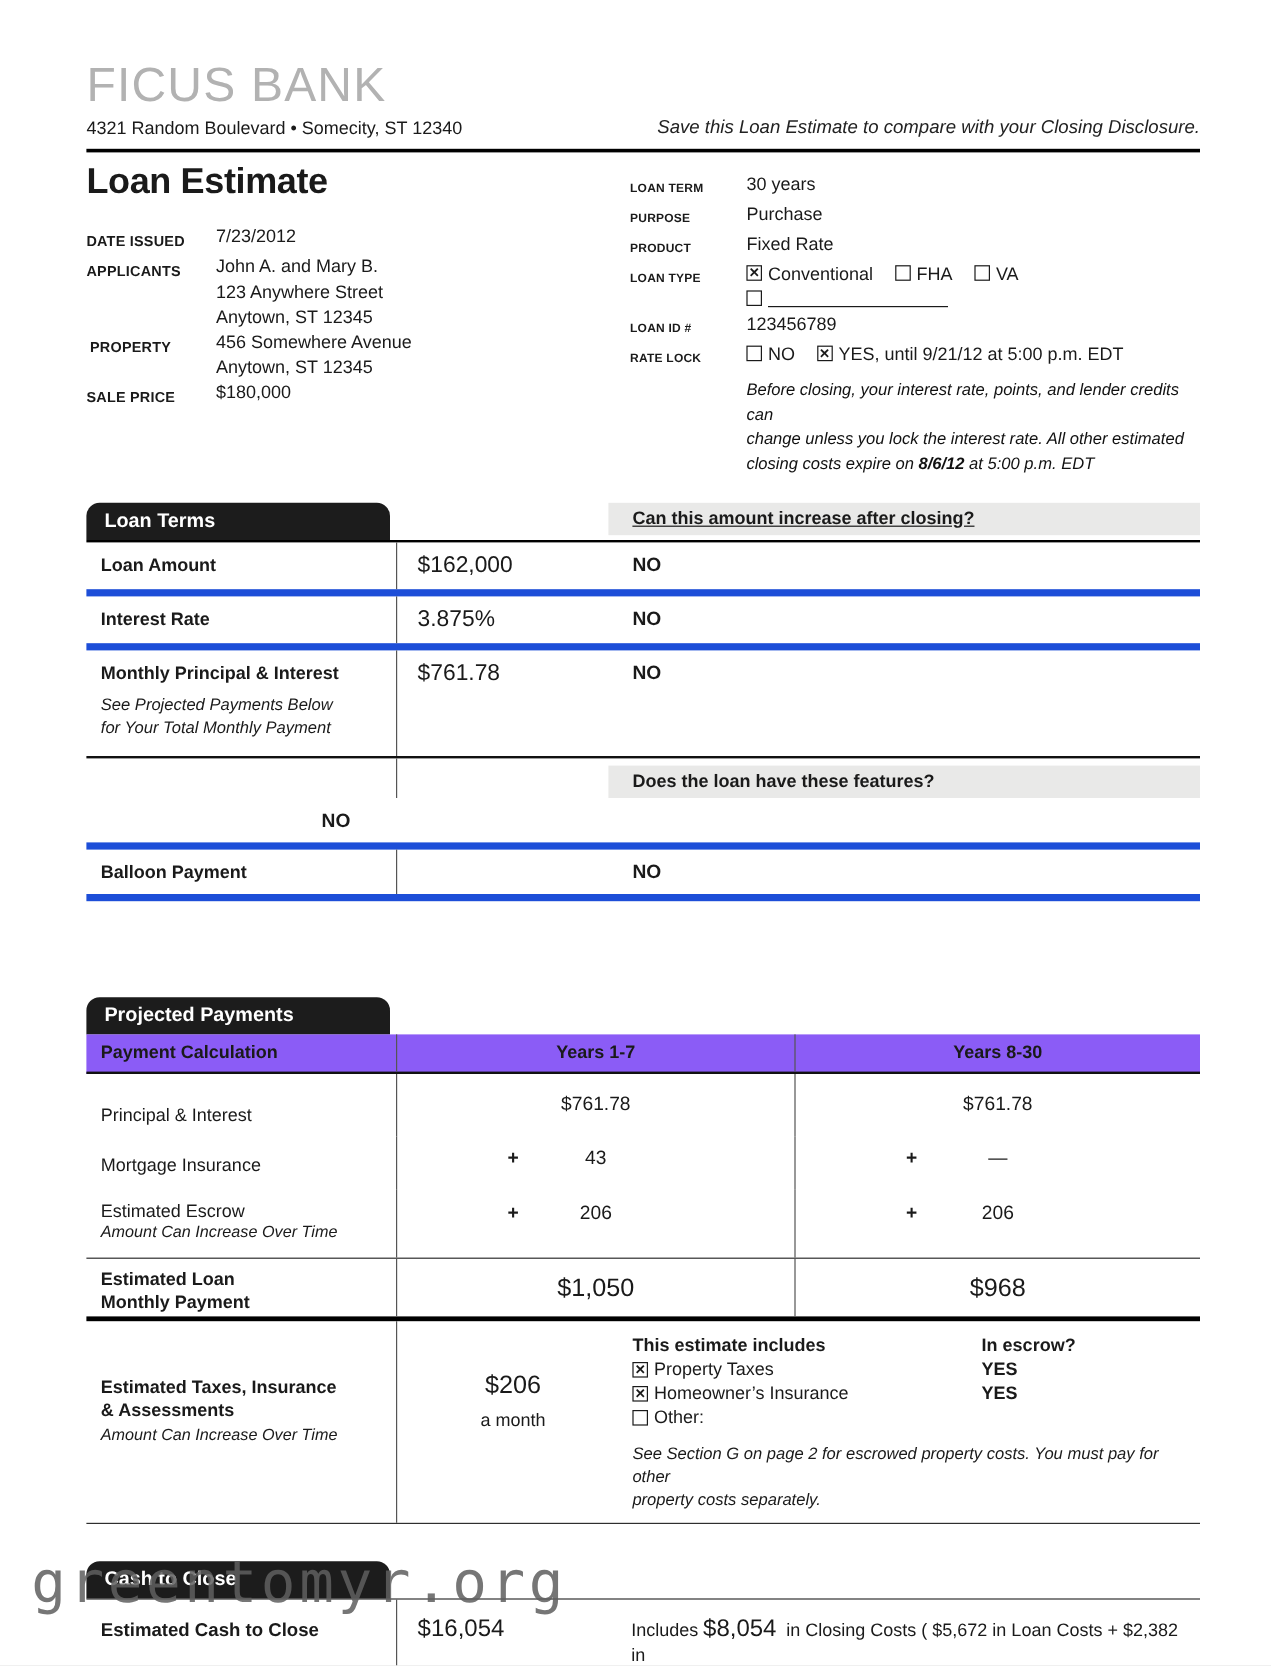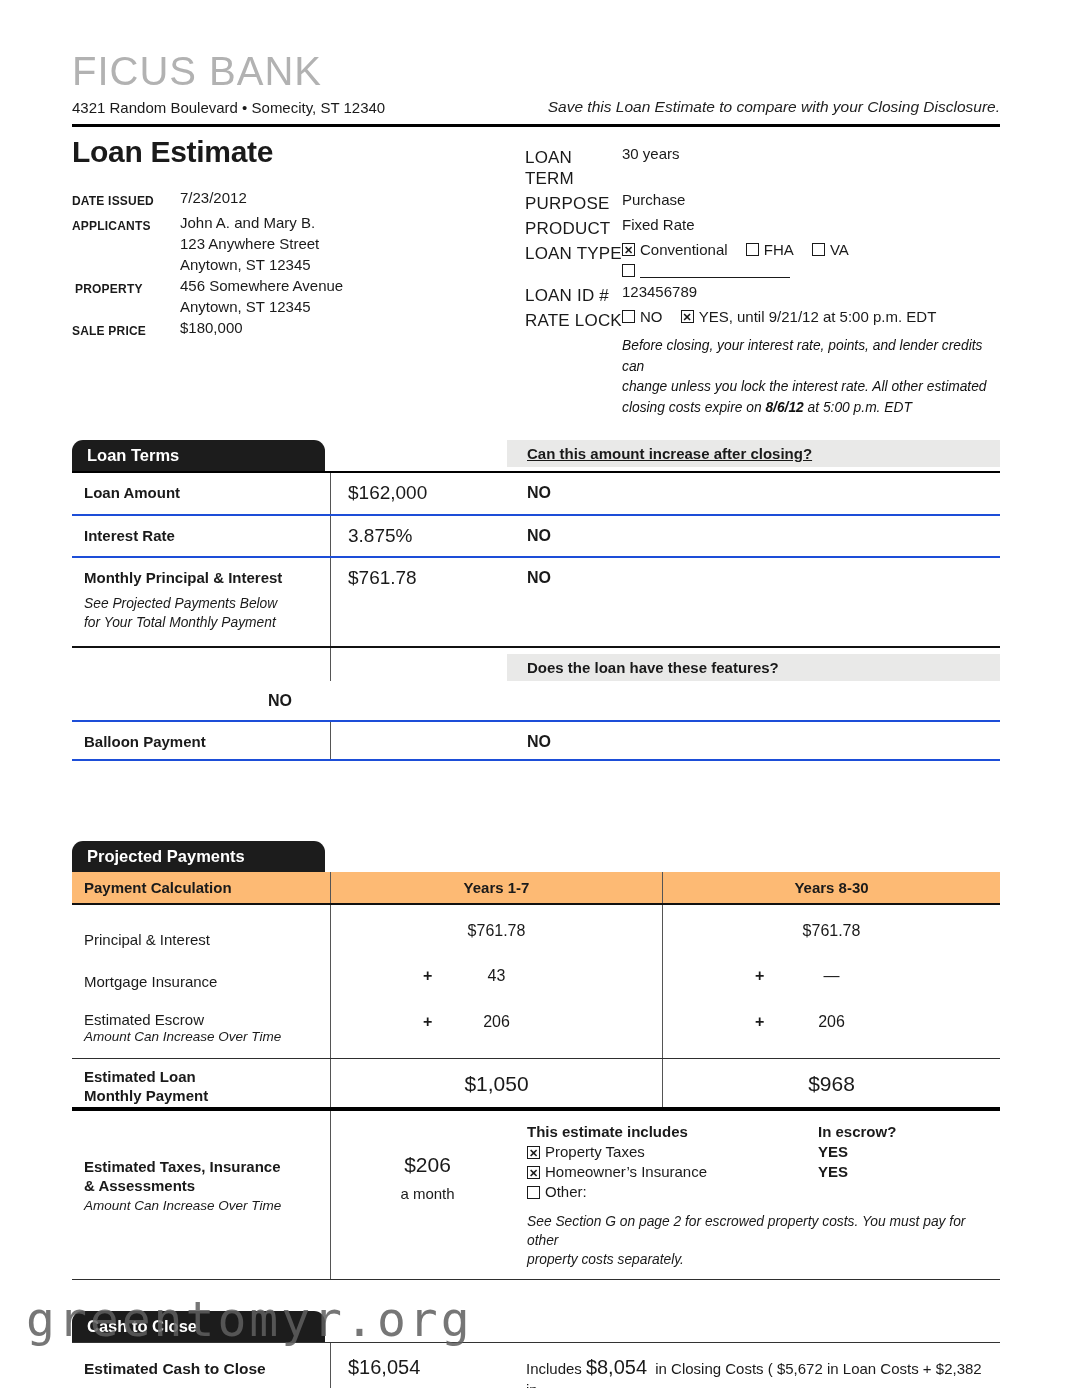--- a/index.html
+++ b/index.html
@@ -24,21 +24,21 @@
 
   
   .main-info { display:flex; }
   .left-block { width:453px; }
   .page-title { font-size:30px; font-weight:bold; margin:8px 0 18px; letter-spacing:-0.3px; }
   .info-row { display:flex; font-size:15px; line-height:21px; }
   .info-label { width:108px; font-weight:bold; font-size:12px; padding-top:4px; letter-spacing:0.2px; }
   .info-label.indent { padding-left:3px; }
   .info-value { flex:1; }
   .right-block { flex:1; margin-top:16px; }
-  .info-label-r { width:97px; font-weight:normal; font-size:17px; padding-top:4px; letter-spacing:0.2px; }
+  .info-label-r { width:97px; font-weight:bold; font-size:10px; padding-top:4px; letter-spacing:0.2px; }
 
   .cb {
     display:inline-block; width:13px; height:13px;
     border:1.6px solid #1a1a1a; background:#fff;
     font-size:11px; line-height:11px; text-align:center; font-weight:bold;
     vertical-align:-1px; margin-right:5px; position:relative;
   }
   .cb.checked::after { content:"\2715"; position:absolute; left:0; right:0; top:0.5px; }
   .blank-line { display:inline-block; width:150px; border-bottom:1.6px solid #1a1a1a; height:13px; vertical-align:-2px; }
   .lt-opt { margin-right:14px; white-space:nowrap; }
@@ -54,39 +54,39 @@
     border-radius:11px 11px 0 0;
   }
 
   
   .section-lt { margin-top:22px; }
   .lt-header { display:flex; align-items:flex-start; border-bottom:2px solid #000; }
   .lt-band {
     margin-left:auto; width:493px; background:#e9e9e8;
     font-weight:bold; font-size:15px; padding:5px 0 5px 20px;text-decoration:underline;
   }
-  .lt-row { display:flex; border-bottom:2px solid #1d4ed8; }
+  .lt-row { display:flex; border-bottom:6px solid #1d4ed8; }
   .lt-row.thickline { border-bottom:2px solid #111; }
   .lt-c1 { width:259px; border-right:1px solid #555; padding:11px 10px 8px 12px; font-weight:bold; font-size:15px; }
   .lt-c1 .subnote { font-weight:normal; font-style:italic; font-size:13.8px; line-height:19px; margin-top:8px; }
   .lt-c2 { width:176px; padding:9px 0 8px 17px; font-size:19px; }
   .lt-c3 { flex:1; padding:11px 0 8px 20px; font-weight:bold; font-size:16px; }
   .row-la  { min-height:43px; }
   .row-ir  { min-height:42px; }
   .row-mpi { min-height:90px; }
   .feat-header-row { display:flex; }
   .feat-c1 { width:259px; border-right:1px solid #555; }
   .feat-spacer { width:176px; }
   .feat-band { flex:1; background:#e9e9e8; font-weight:bold; font-size:15px; padding:5px 0 5px 20px; margin-top:6px; }
   .row-pp { min-height:41px; }
   .row-bp { min-height:38px; }
 
   
   .section-pp { margin-top:80px; }
-  .pp-headrow { display:flex; background:#fdba74; border-bottom:2px solid #111; font-weight:bold; font-size:15px; }
+  .pp-headrow { display:flex; background:#8b5cf6; border-bottom:2px solid #111; font-weight:bold; font-size:15px; }
   .pp-h1 { width:259px; padding:7px 0 7px 12px; border-right:1px solid #555; }
   .pp-h2 { width:332px; padding:7px 0; text-align:center; border-right:1px solid #555; }
   .pp-h3 { flex:1; padding:7px 0; text-align:center; }
   .pp-row { display:flex; }
   .pp-c1 { width:259px; border-right:1px solid #555; padding-left:12px; font-size:15px; }
   .pp-c2 { width:332px; border-right:1px solid #555; position:relative; text-align:center; }
   .pp-c3 { flex:1; position:relative; text-align:center; }
   .pp-plus { position:absolute; left:92px; font-size:16px; font-weight:bold; }
   .pp-val { font-size:16px; }
   .pp-row.r1 .pp-c1 { padding-top:26px; }

